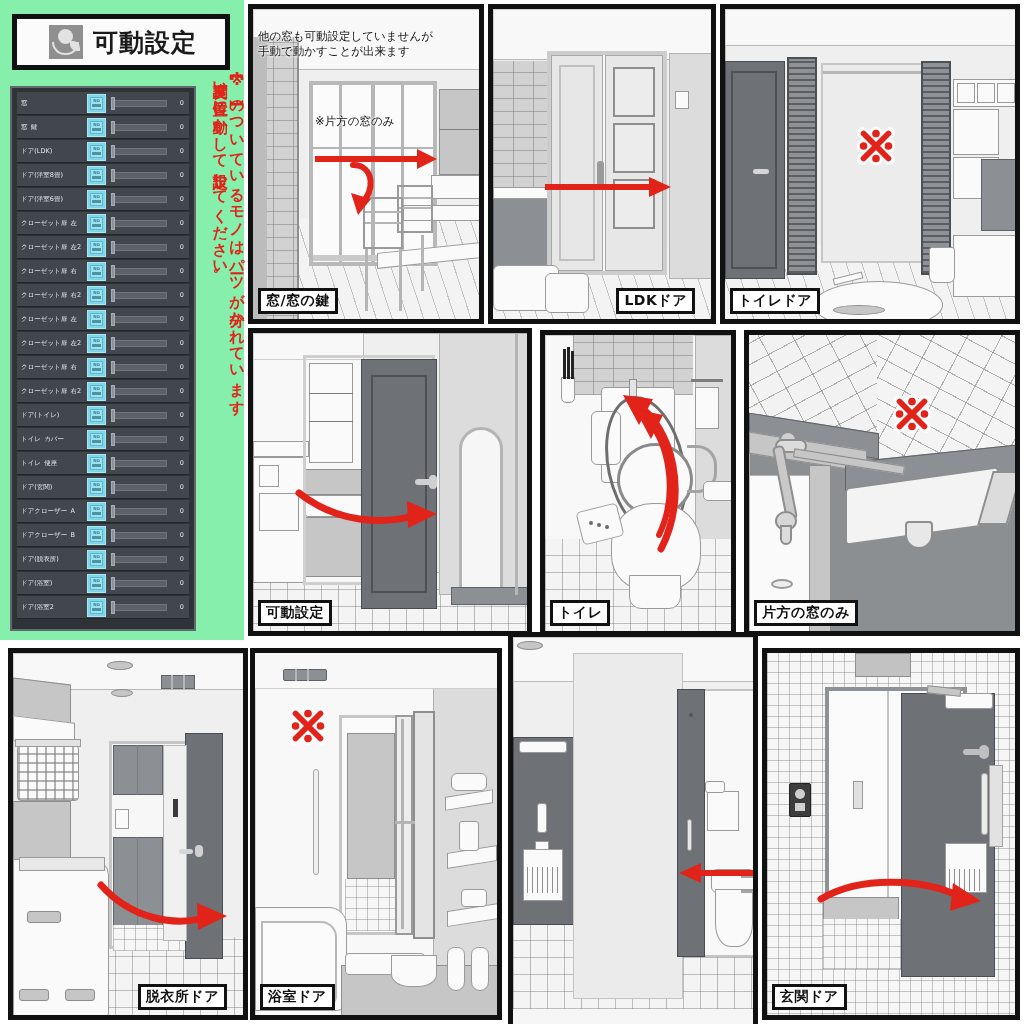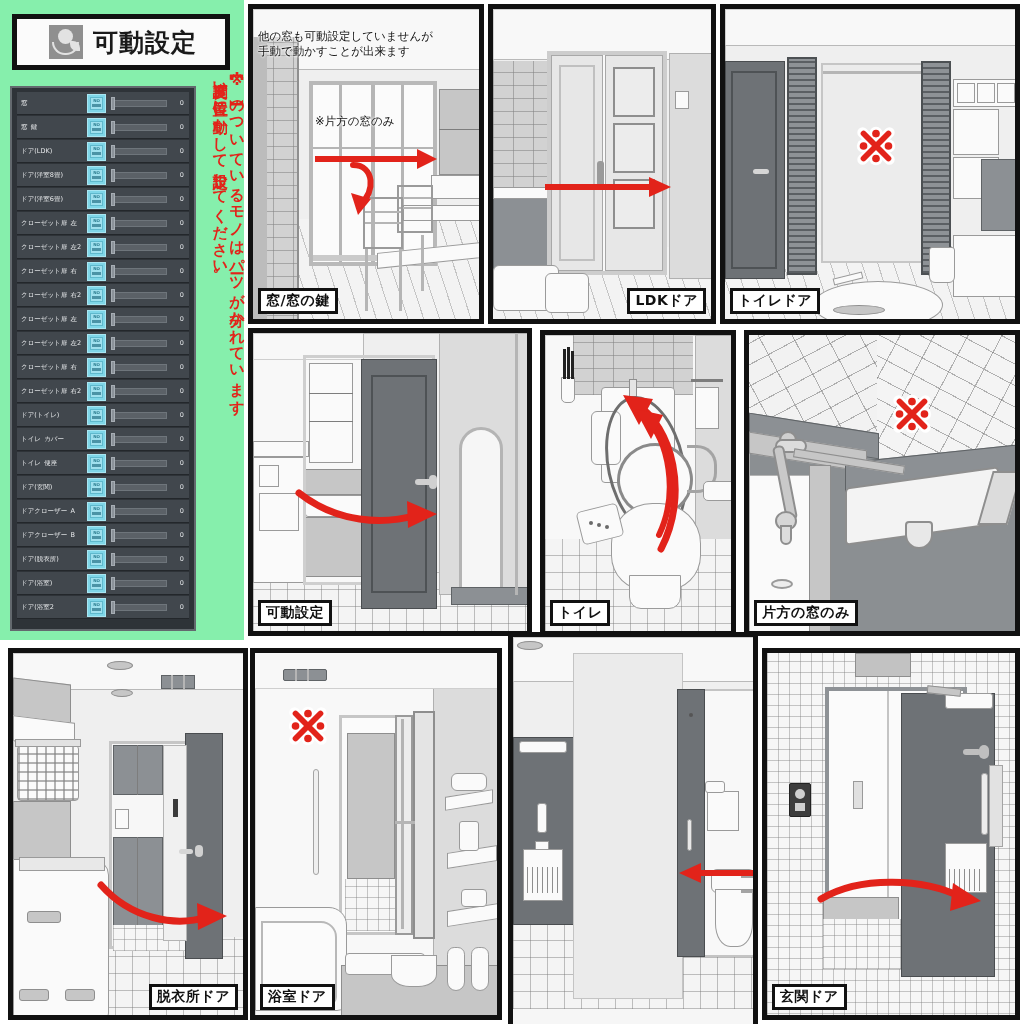--- a/index.html
+++ b/index.html
@@ -208,21 +208,21 @@
     border: 3px solid #111;
     padding: 2px 5px 3px 5px;
     font-size: 14px;
     font-weight: 700;
     color: #111;
     line-height: 1.05;
     white-space: nowrap;
     z-index: 30;
     letter-spacing: 0.5px;
   }
-  .caption.right { left: auto; right: 5px; }
+  .caption.right { left: auto; right: 16px; }
 
   
   .note-text {
     position: absolute;
     font-size: 11.5px;
     font-weight: 400;
     color: #111;
     line-height: 1.28;
     z-index: 28;
     white-space: pre-line;

